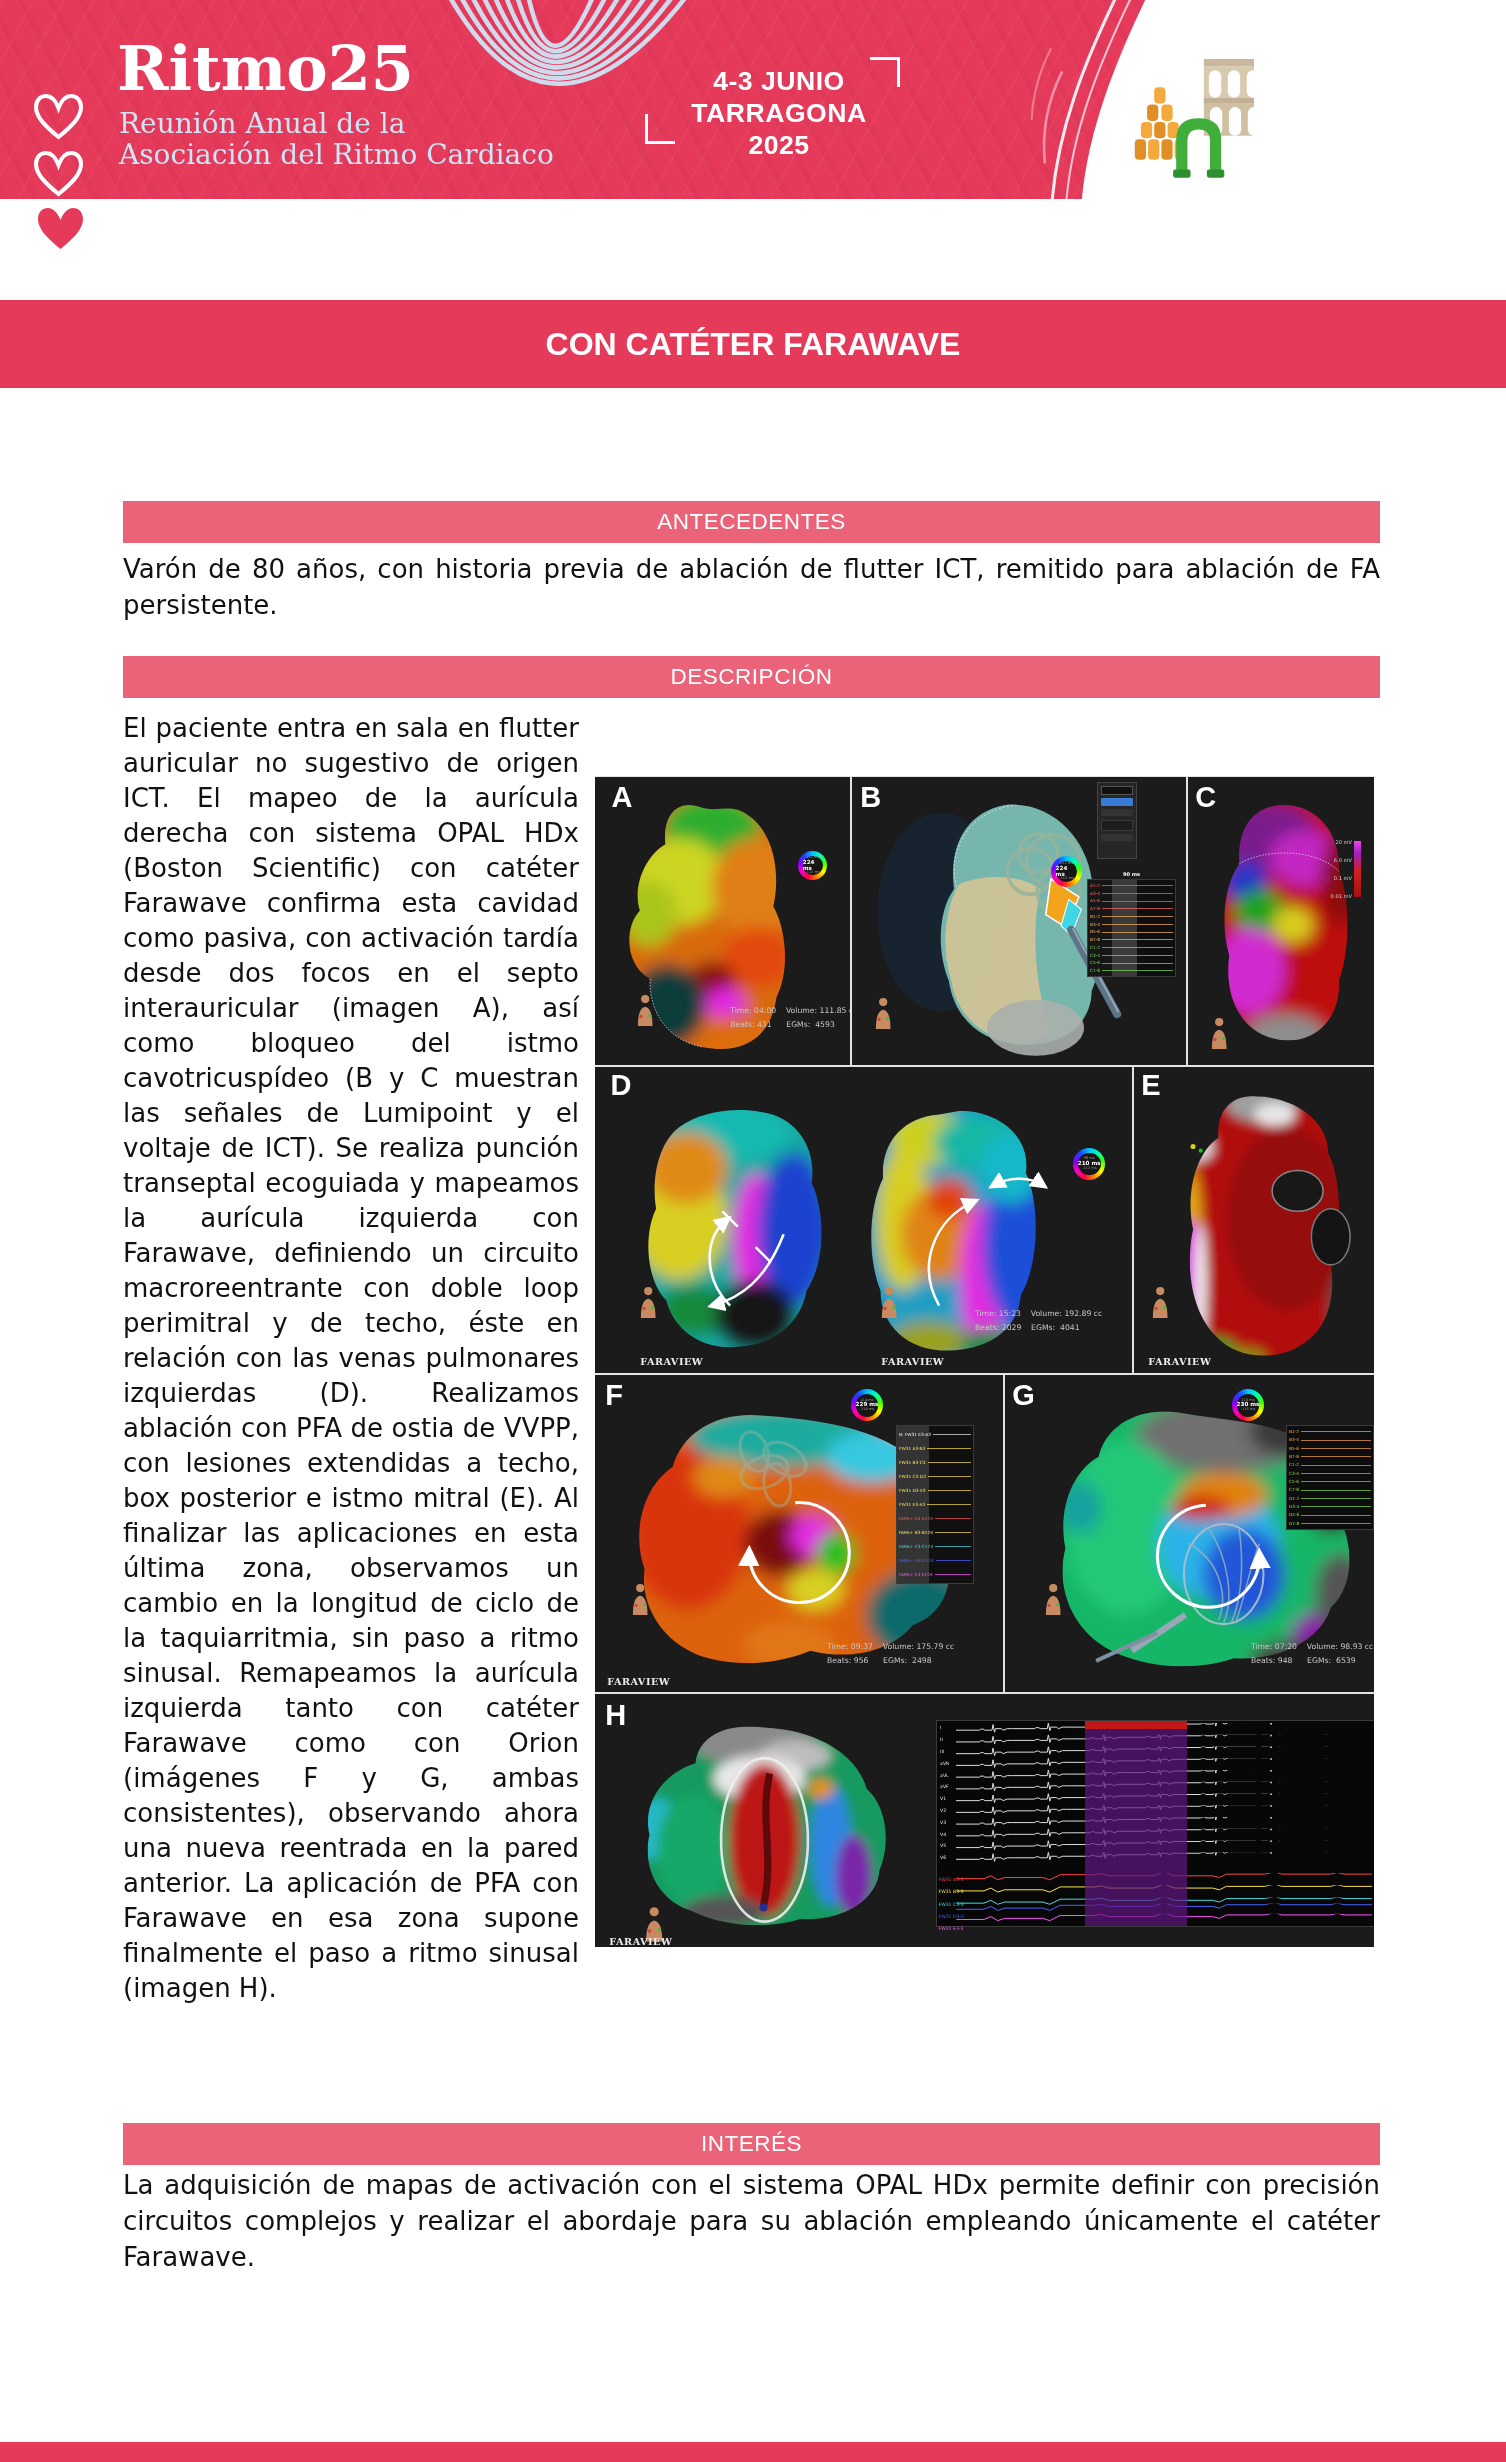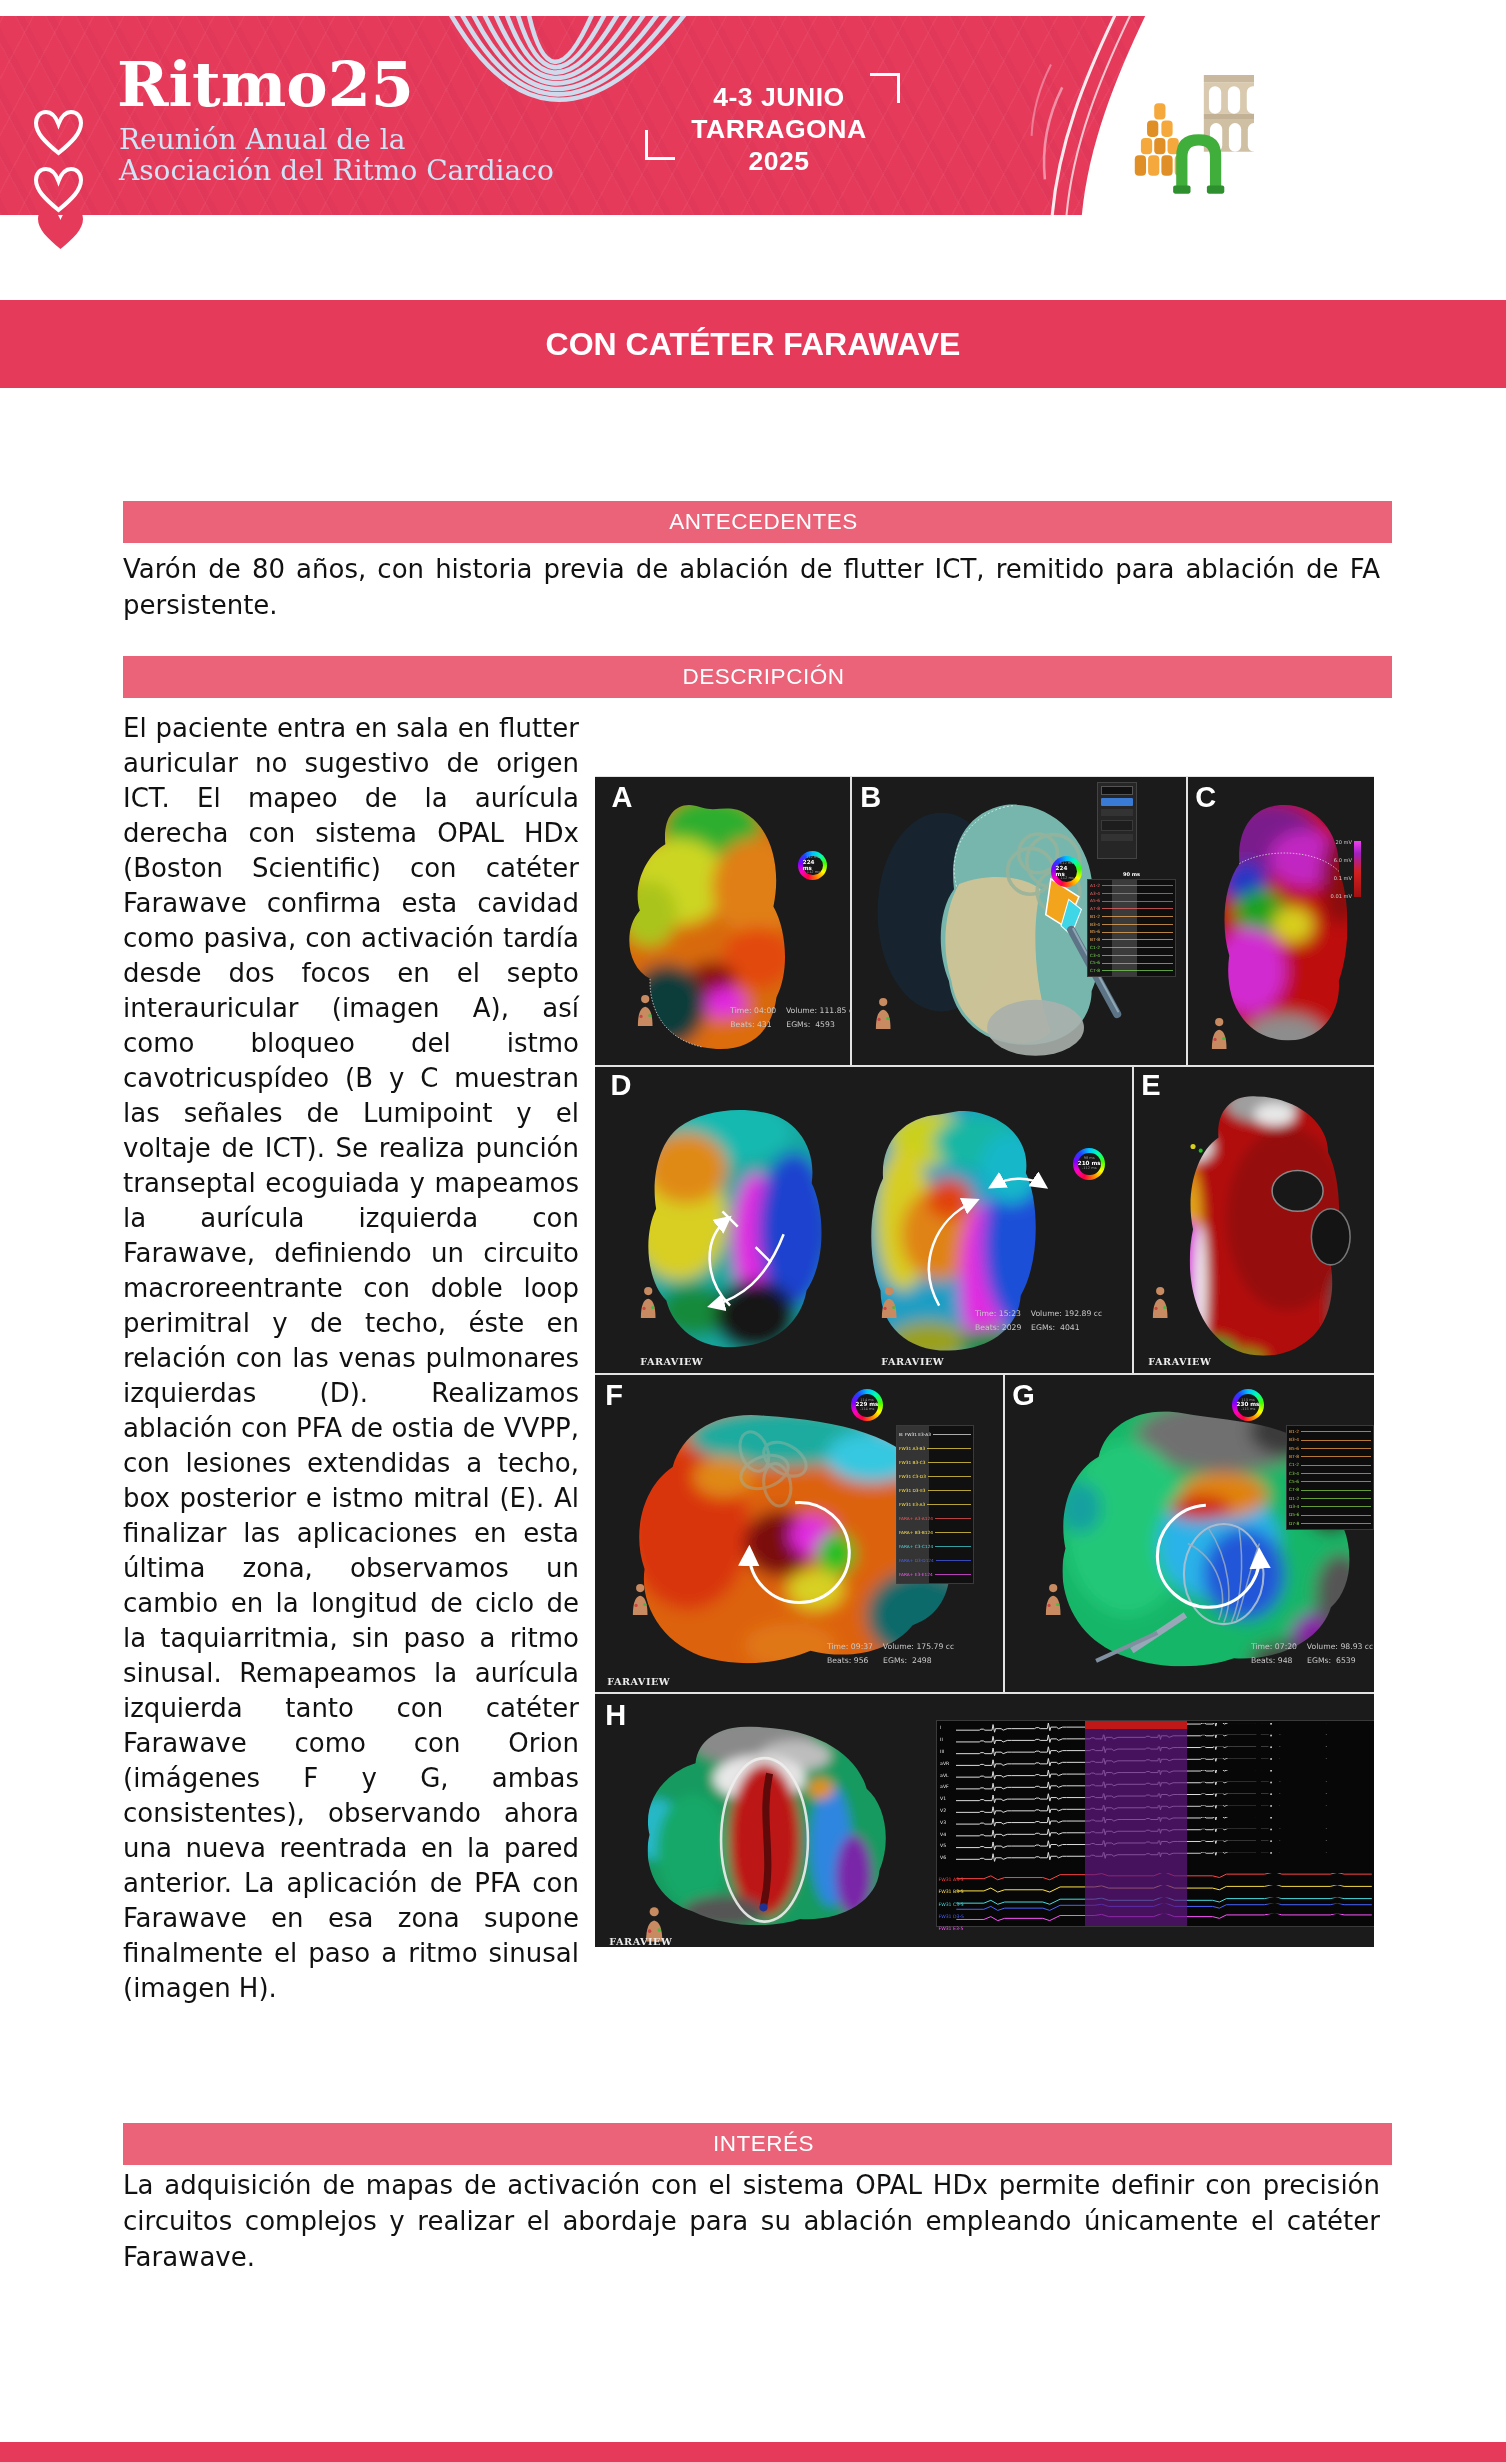--- a/index.html
+++ b/index.html
@@ -1,21 +1,21 @@
 <!DOCTYPE html>
 <html style="font-size:8.2px"><head>
 <meta charset="utf-8">
 <style>
   html,body{margin:0;padding:0;background:#fff;}
   #page{position:relative;width:1506px;height:2462px;background:#fff;overflow:hidden;
         font-family:"DejaVu Sans","Liberation Sans",sans-serif;}
   .abs{position:absolute;}
 
   
-  .banner{position:absolute;left:0;top:16px;width:1254px;height:199px;background-color:#e63a5b;
+  .banner{position:absolute;left:0;top:0;width:1254px;height:199px;background-color:#e63a5b;
     background-image:
       repeating-linear-gradient(62deg, rgba(255,255,255,.045) 0 1.5px, transparent 1.5px 26.6px),
       repeating-linear-gradient(-62deg, rgba(255,255,255,.045) 0 1.5px, transparent 1.5px 26.6px),
       repeating-linear-gradient(62deg, rgba(140,5,35,.05) 0 8.2px, transparent 8.2px 26.6px);
     overflow:hidden;}
   .banner-svg{position:absolute;left:0;top:0;}
   .logo-text{position:absolute;left:117px;top:32px;color:#fff;
     font:700 62px "DejaVu Serif","Liberation Serif",serif;letter-spacing:0;}
   .subtitle{position:absolute;left:119px;top:108px;color:#cfe4f6;
     font:400 28px "DejaVu Serif","Liberation Serif",serif;line-height:31px;}
@@ -29,21 +29,21 @@
   
   .title-bar{position:absolute;left:0;top:300px;width:1506px;height:88px;background:#e63a5b;
     color:#fff;display:flex;flex-direction:column;align-items:center;justify-content:center;
     font:700 32px "Liberation Sans",sans-serif;line-height:41px;letter-spacing:0;}
   .authors{position:absolute;left:65px;top:398px;width:1377px;color:#e63a5b;
     font:400 21px "Liberation Sans",sans-serif;line-height:29px;text-align:justify;}
 
   
   .bar{position:absolute;left:123px;width:1257px;height:42px;background:#ea6379;color:#fff;
     display:flex;align-items:center;justify-content:center;
-    font:400 22.5px "Liberation Sans",sans-serif;letter-spacing:0.5px;padding-left:12px;}
+    font:400 22.5px "Liberation Sans",sans-serif;letter-spacing:0.5px;}
   .body-text{position:absolute;left:123px;width:1257px;color:#111;
     font:400 26px "DejaVu Sans",sans-serif;line-height:36px;text-align:justify;}
   .desc-col{position:absolute;left:123px;top:711px;width:456px;color:#111;
     font:400 26px "DejaVu Sans",sans-serif;line-height:35px;text-align:justify;}
 
   
   .figure{position:absolute;left:595px;top:776px;width:779px;height:1171px;background:#1b1b1b;}
   .sep{position:absolute;background:#e3e3e3;}
   .panel{position:absolute;overflow:hidden;}
   .plabel{position:absolute;color:#fff;font:700 29px "Liberation Sans",sans-serif;}

